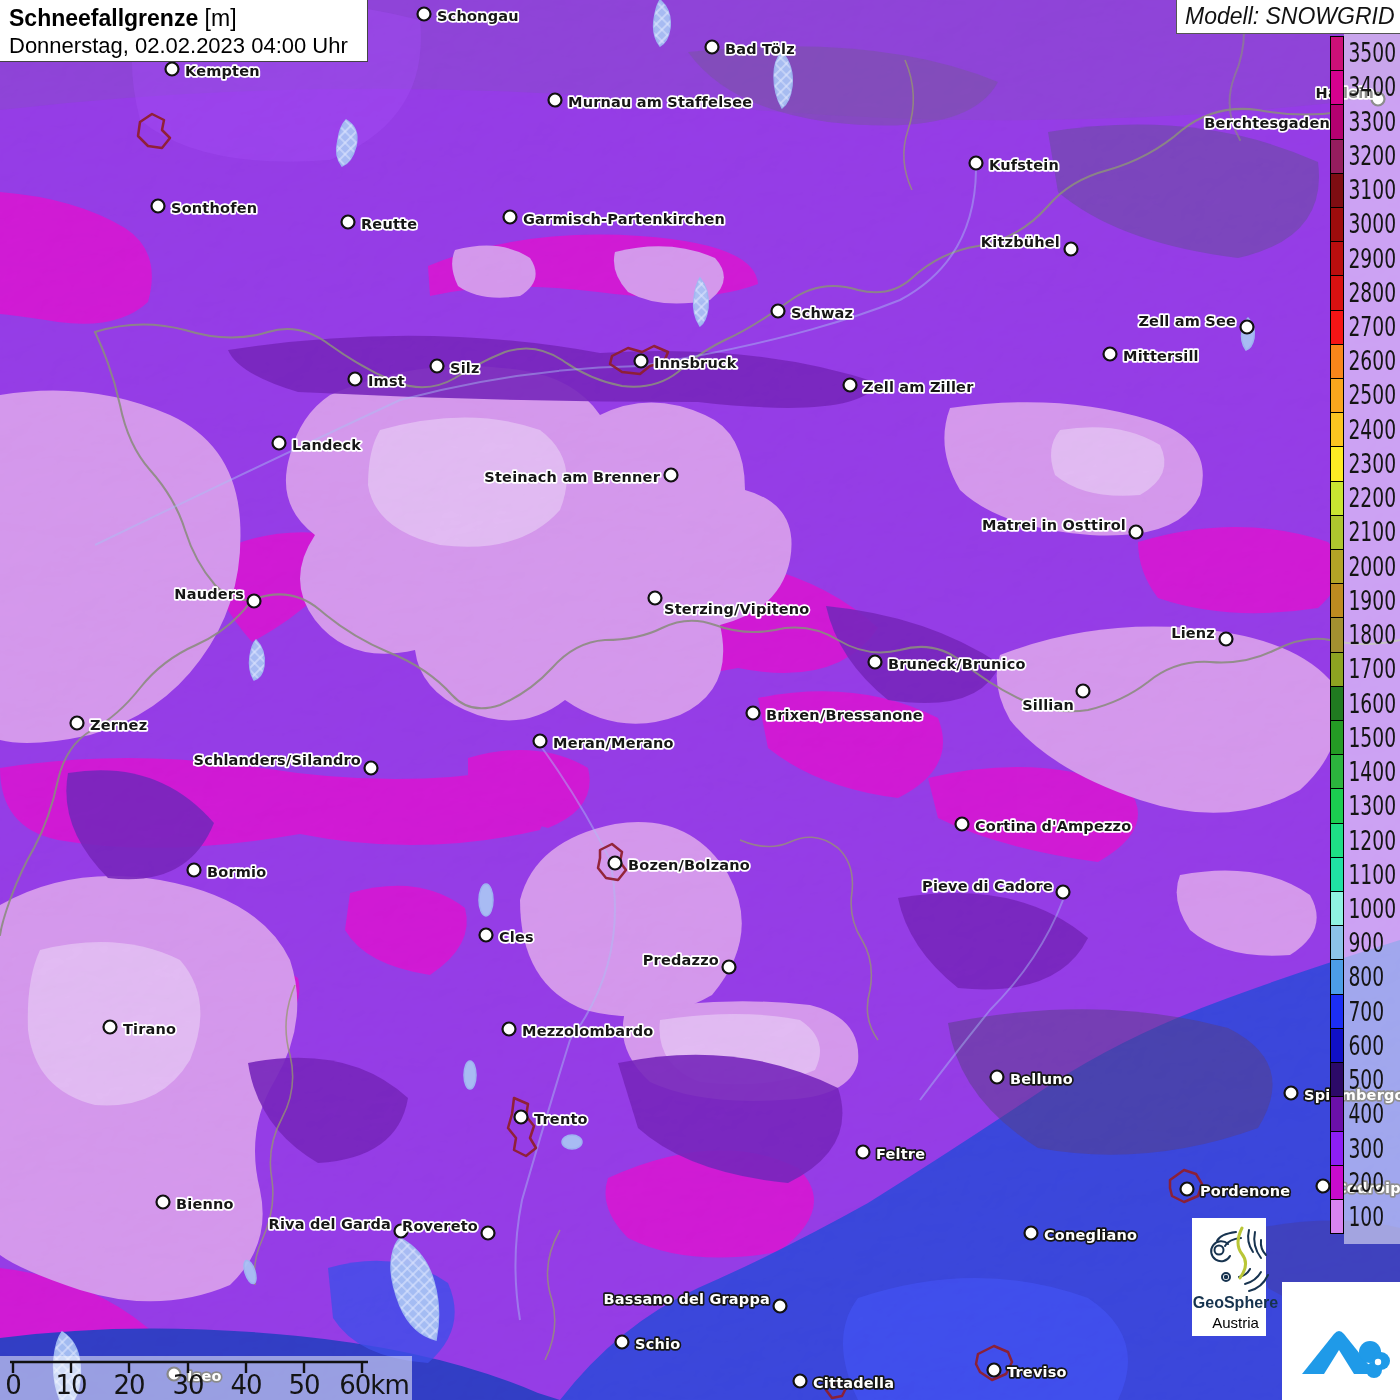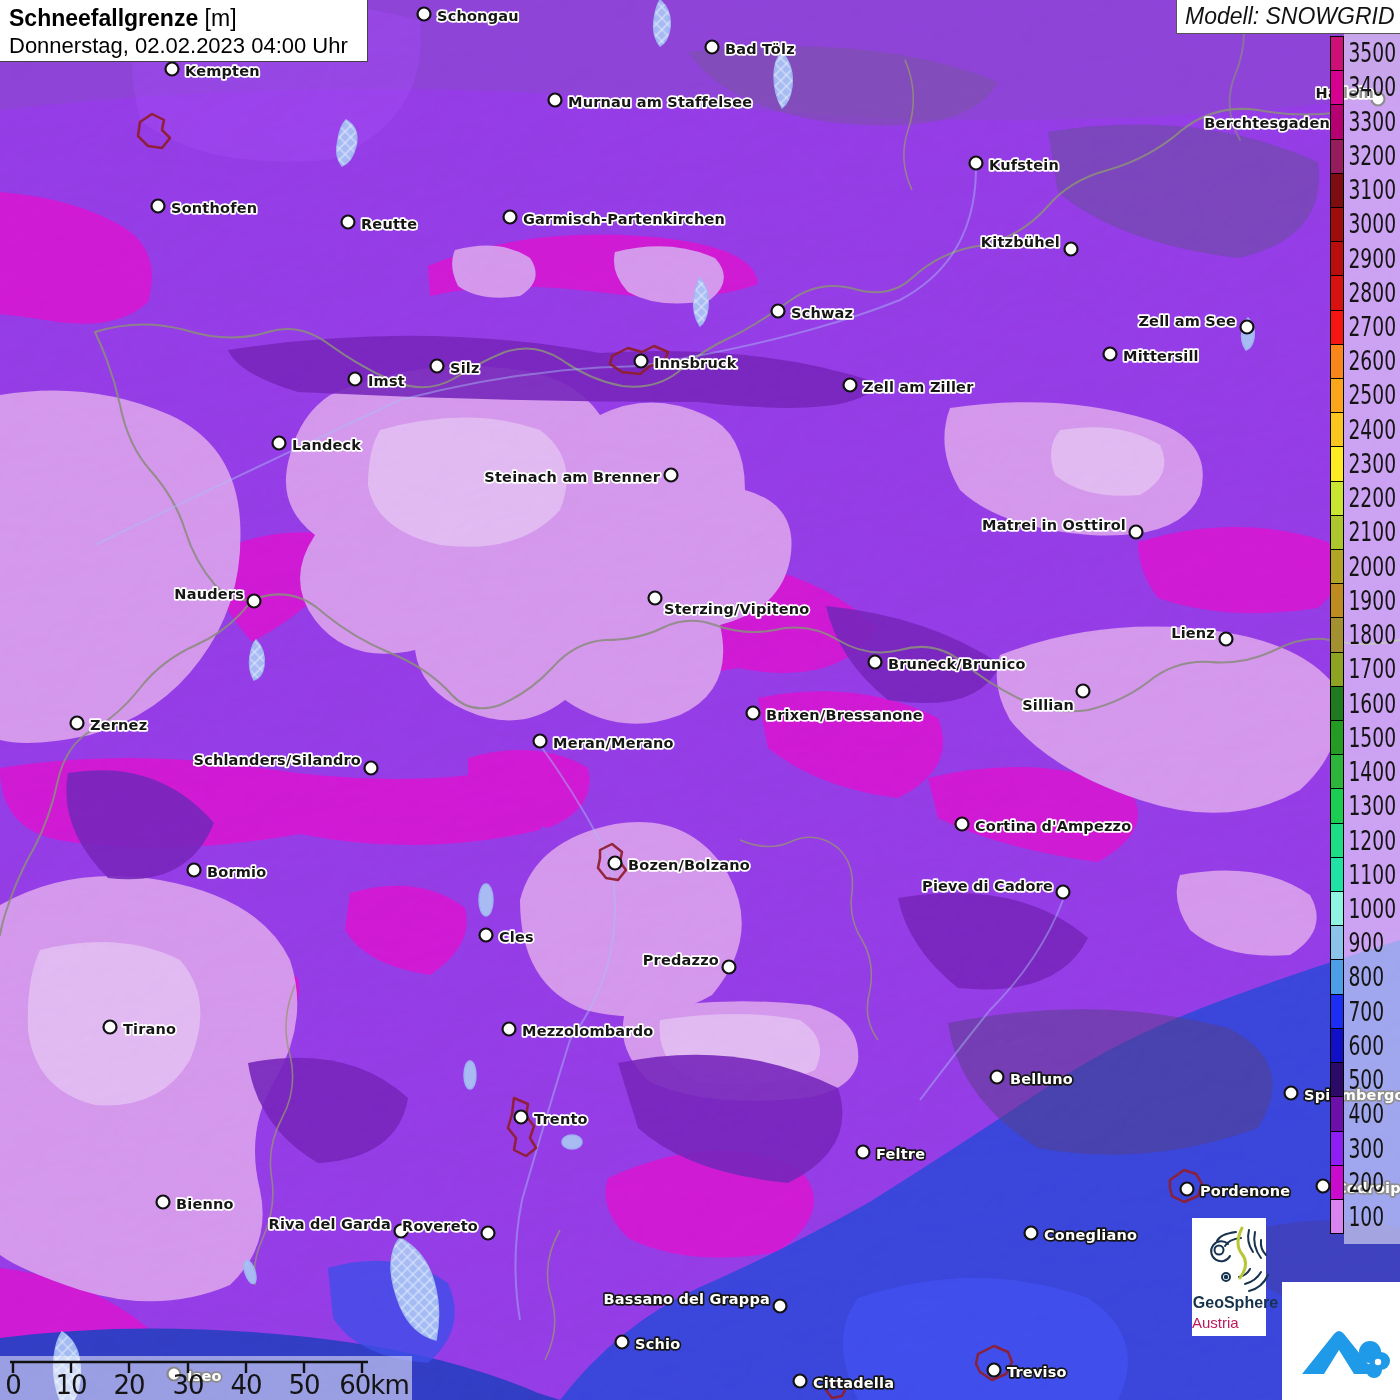--- a/index.html
+++ b/index.html
@@ -34,22 +34,22 @@
           transform:scaleX(.72);transform-origin:left center;white-space:nowrap;padding-left:2px;}
   
   .sb-panel{position:absolute;left:0;top:1356px;width:412px;height:44px;background:rgba(255,255,255,.5);}
   .sb-panel svg{position:absolute;left:0;top:0;}
   .sb-num{font:26px "DejaVu Sans",sans-serif;fill:#141414;letter-spacing:-1px;}
   
   .logo-geo{position:absolute;left:1192px;top:1218px;width:74px;height:118px;background:#ffffff;}
   .logo-partner{position:absolute;left:1282px;top:1282px;width:118px;height:118px;background:#ffffff;}
   .logo-geo .txt1{position:absolute;left:0;top:76px;width:87px;text-align:center;
                   font:700 16px "Liberation Sans",sans-serif;color:#16334e;}
-  .logo-geo .txt2{position:absolute;left:0;top:96px;width:87px;
-                  font:15px "Liberation Sans",sans-serif;color:#be185d;}
+  .logo-geo .txt2{position:absolute;left:0;top:96px;width:87px;text-align:center;
+                  font:15px "Liberation Sans",sans-serif;color:#000000;}
 </style>
 </head>
 <body>
 
 <div id="stage">
 
 <svg id="map" width="1400" height="1400" viewBox="0 0 1400 1400">
   <defs>
     <pattern id="xh" width="8" height="8" patternUnits="userSpaceOnUse" patternTransform="rotate(45)">
       <path d="M0,1H8 M1,0V8" stroke="#e9efff" stroke-width="1.2" fill="none"></path>

